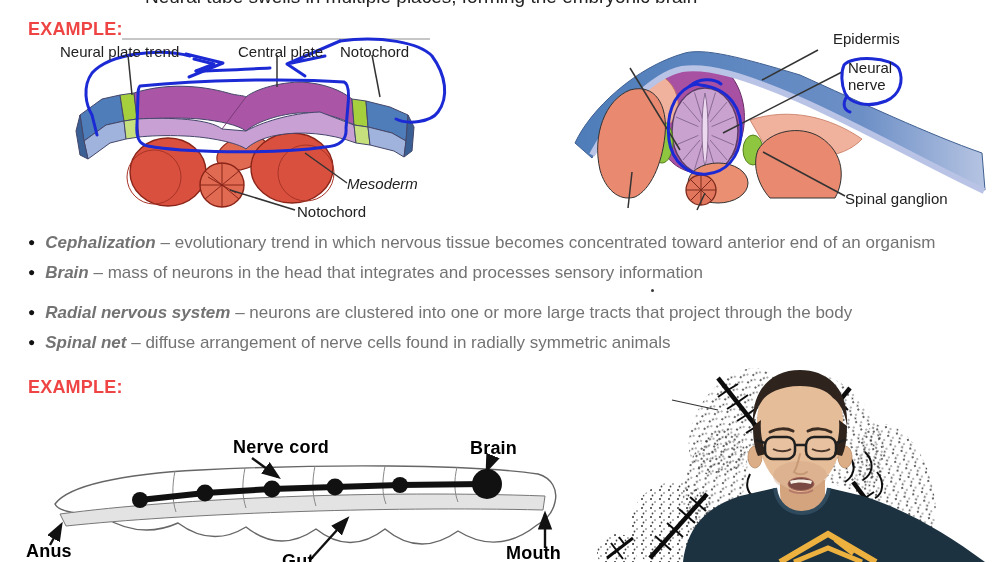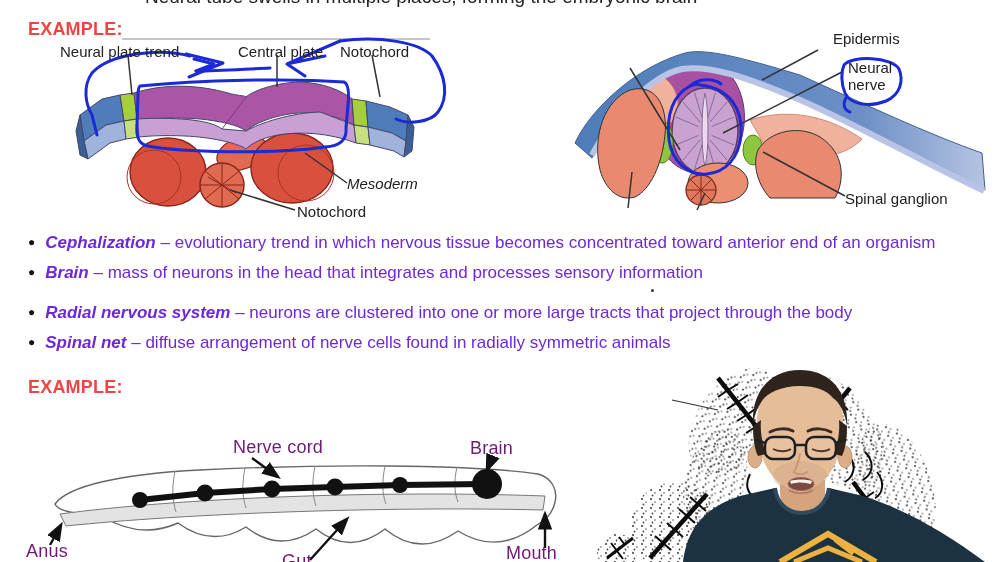--- a/index.html
+++ b/index.html
@@ -5,23 +5,23 @@
   html,body{margin:0;padding:0;background:#fff;}
   .canvas{position:relative;width:1000px;height:562px;background:#fff;overflow:hidden;
           font-family:"Liberation Sans","DejaVu Sans",sans-serif;color:#1a1a1a;}
   .abs{position:absolute;}
   .cutline{position:absolute;left:145px;top:-14px;font-size:19px;color:#222;white-space:nowrap;}
   .example{position:absolute;left:28px;font-weight:bold;font-size:18px;letter-spacing:.2px;color:#ef4444;}
   .ex1{top:19px;} .ex2{top:377px;}
   .hline{position:absolute;left:122px;top:38px;width:308px;height:1.5px;background:#c6c6c6;}
   .dlabel{position:absolute;font-size:15px;line-height:1.12;color:#212121;white-space:nowrap;}
   .dlabel.wrap{white-space:normal;}
-  .wlabel{position:absolute;font-weight:normal;font-size:18px;color:#701a75;letter-spacing:.2px;white-space:nowrap;}
+  .wlabel{position:absolute;font-weight:bold;font-size:18px;color:#000000;letter-spacing:.2px;white-space:nowrap;}
   .bullets{position:absolute;left:28px;top:0;width:950px;}
-  .bullet-row{position:absolute;left:0;font-size:17px;white-space:nowrap;color:#6d28d9;}
+  .bullet-row{position:absolute;left:0;font-size:17px;white-space:nowrap;color:#737373;}
   .b1{top:233px;} .b2{top:263px;} .b3{top:303px;} .b4{top:333px;}
   .bullet-dot::before{content:"●";font-size:12px;vertical-align:2px;margin-right:10px;color:#111;}
   .term{font-weight:bold;font-style:italic;}
   .stray-dot{position:absolute;left:651px;top:289px;width:3px;height:3px;border-radius:50%;background:#3a3a3a;}
   svg{position:absolute;overflow:visible;}
 </style>
 </head>
 <body>
 
 <div class="canvas">

